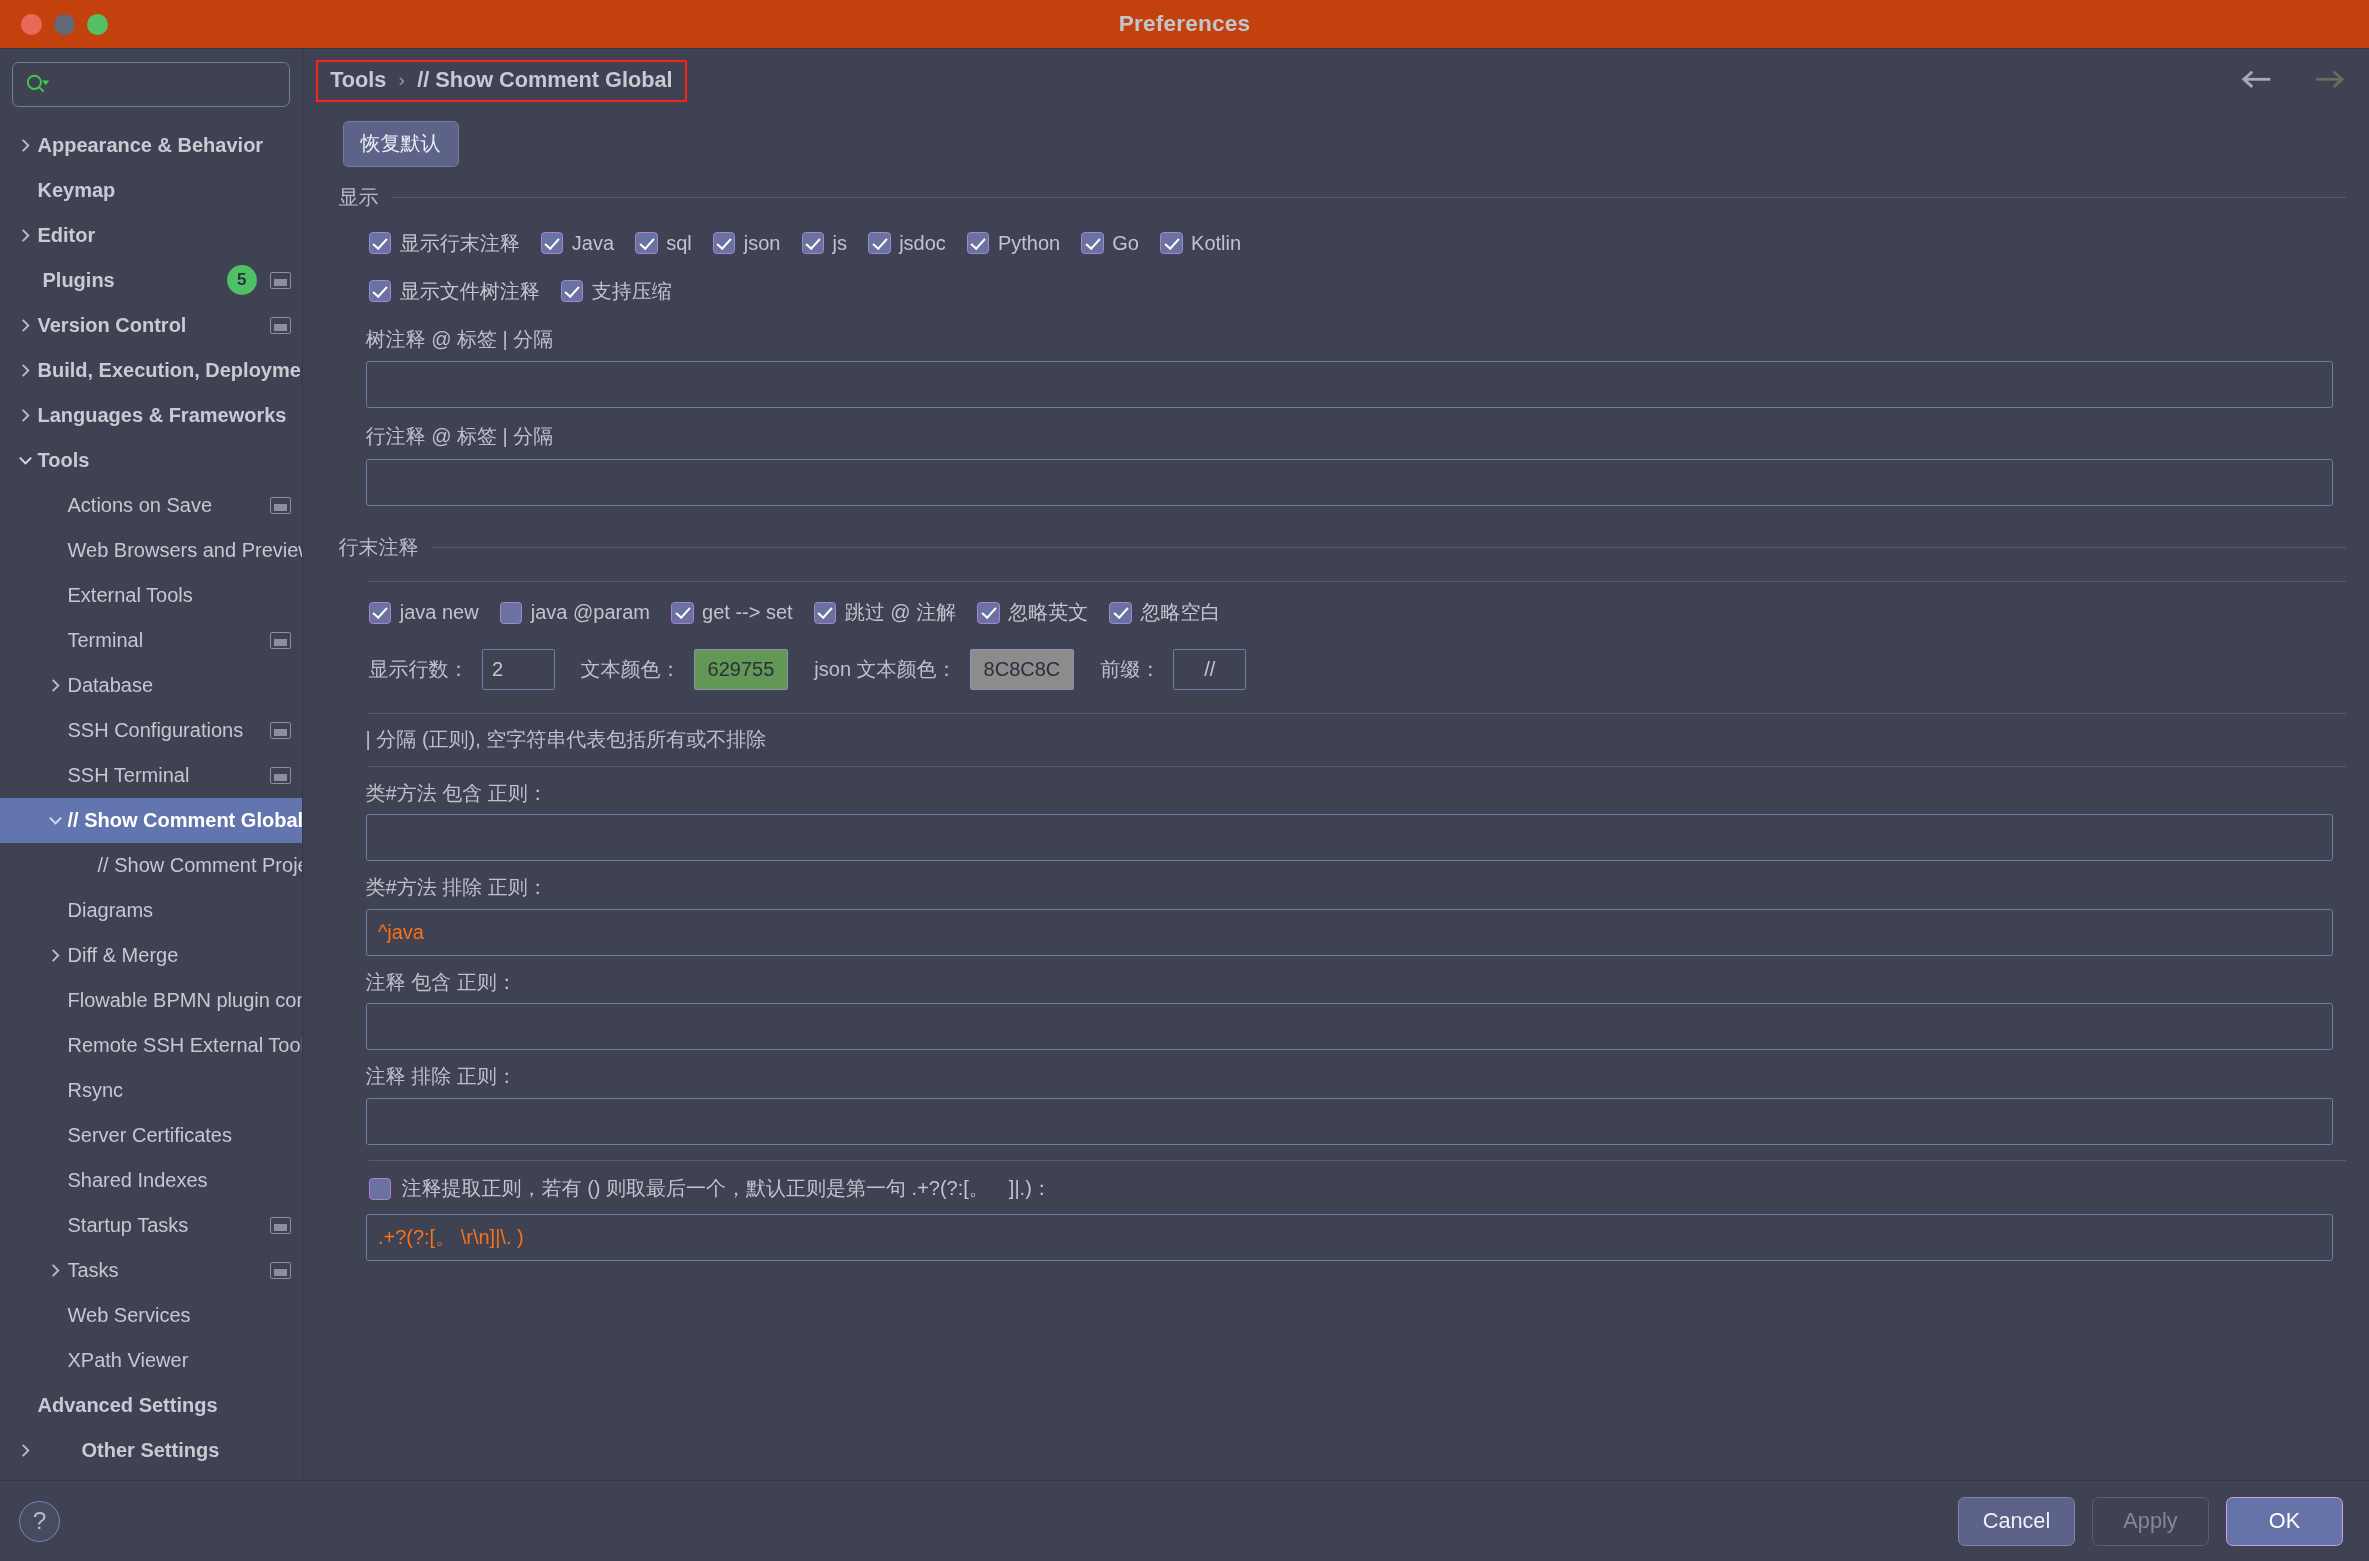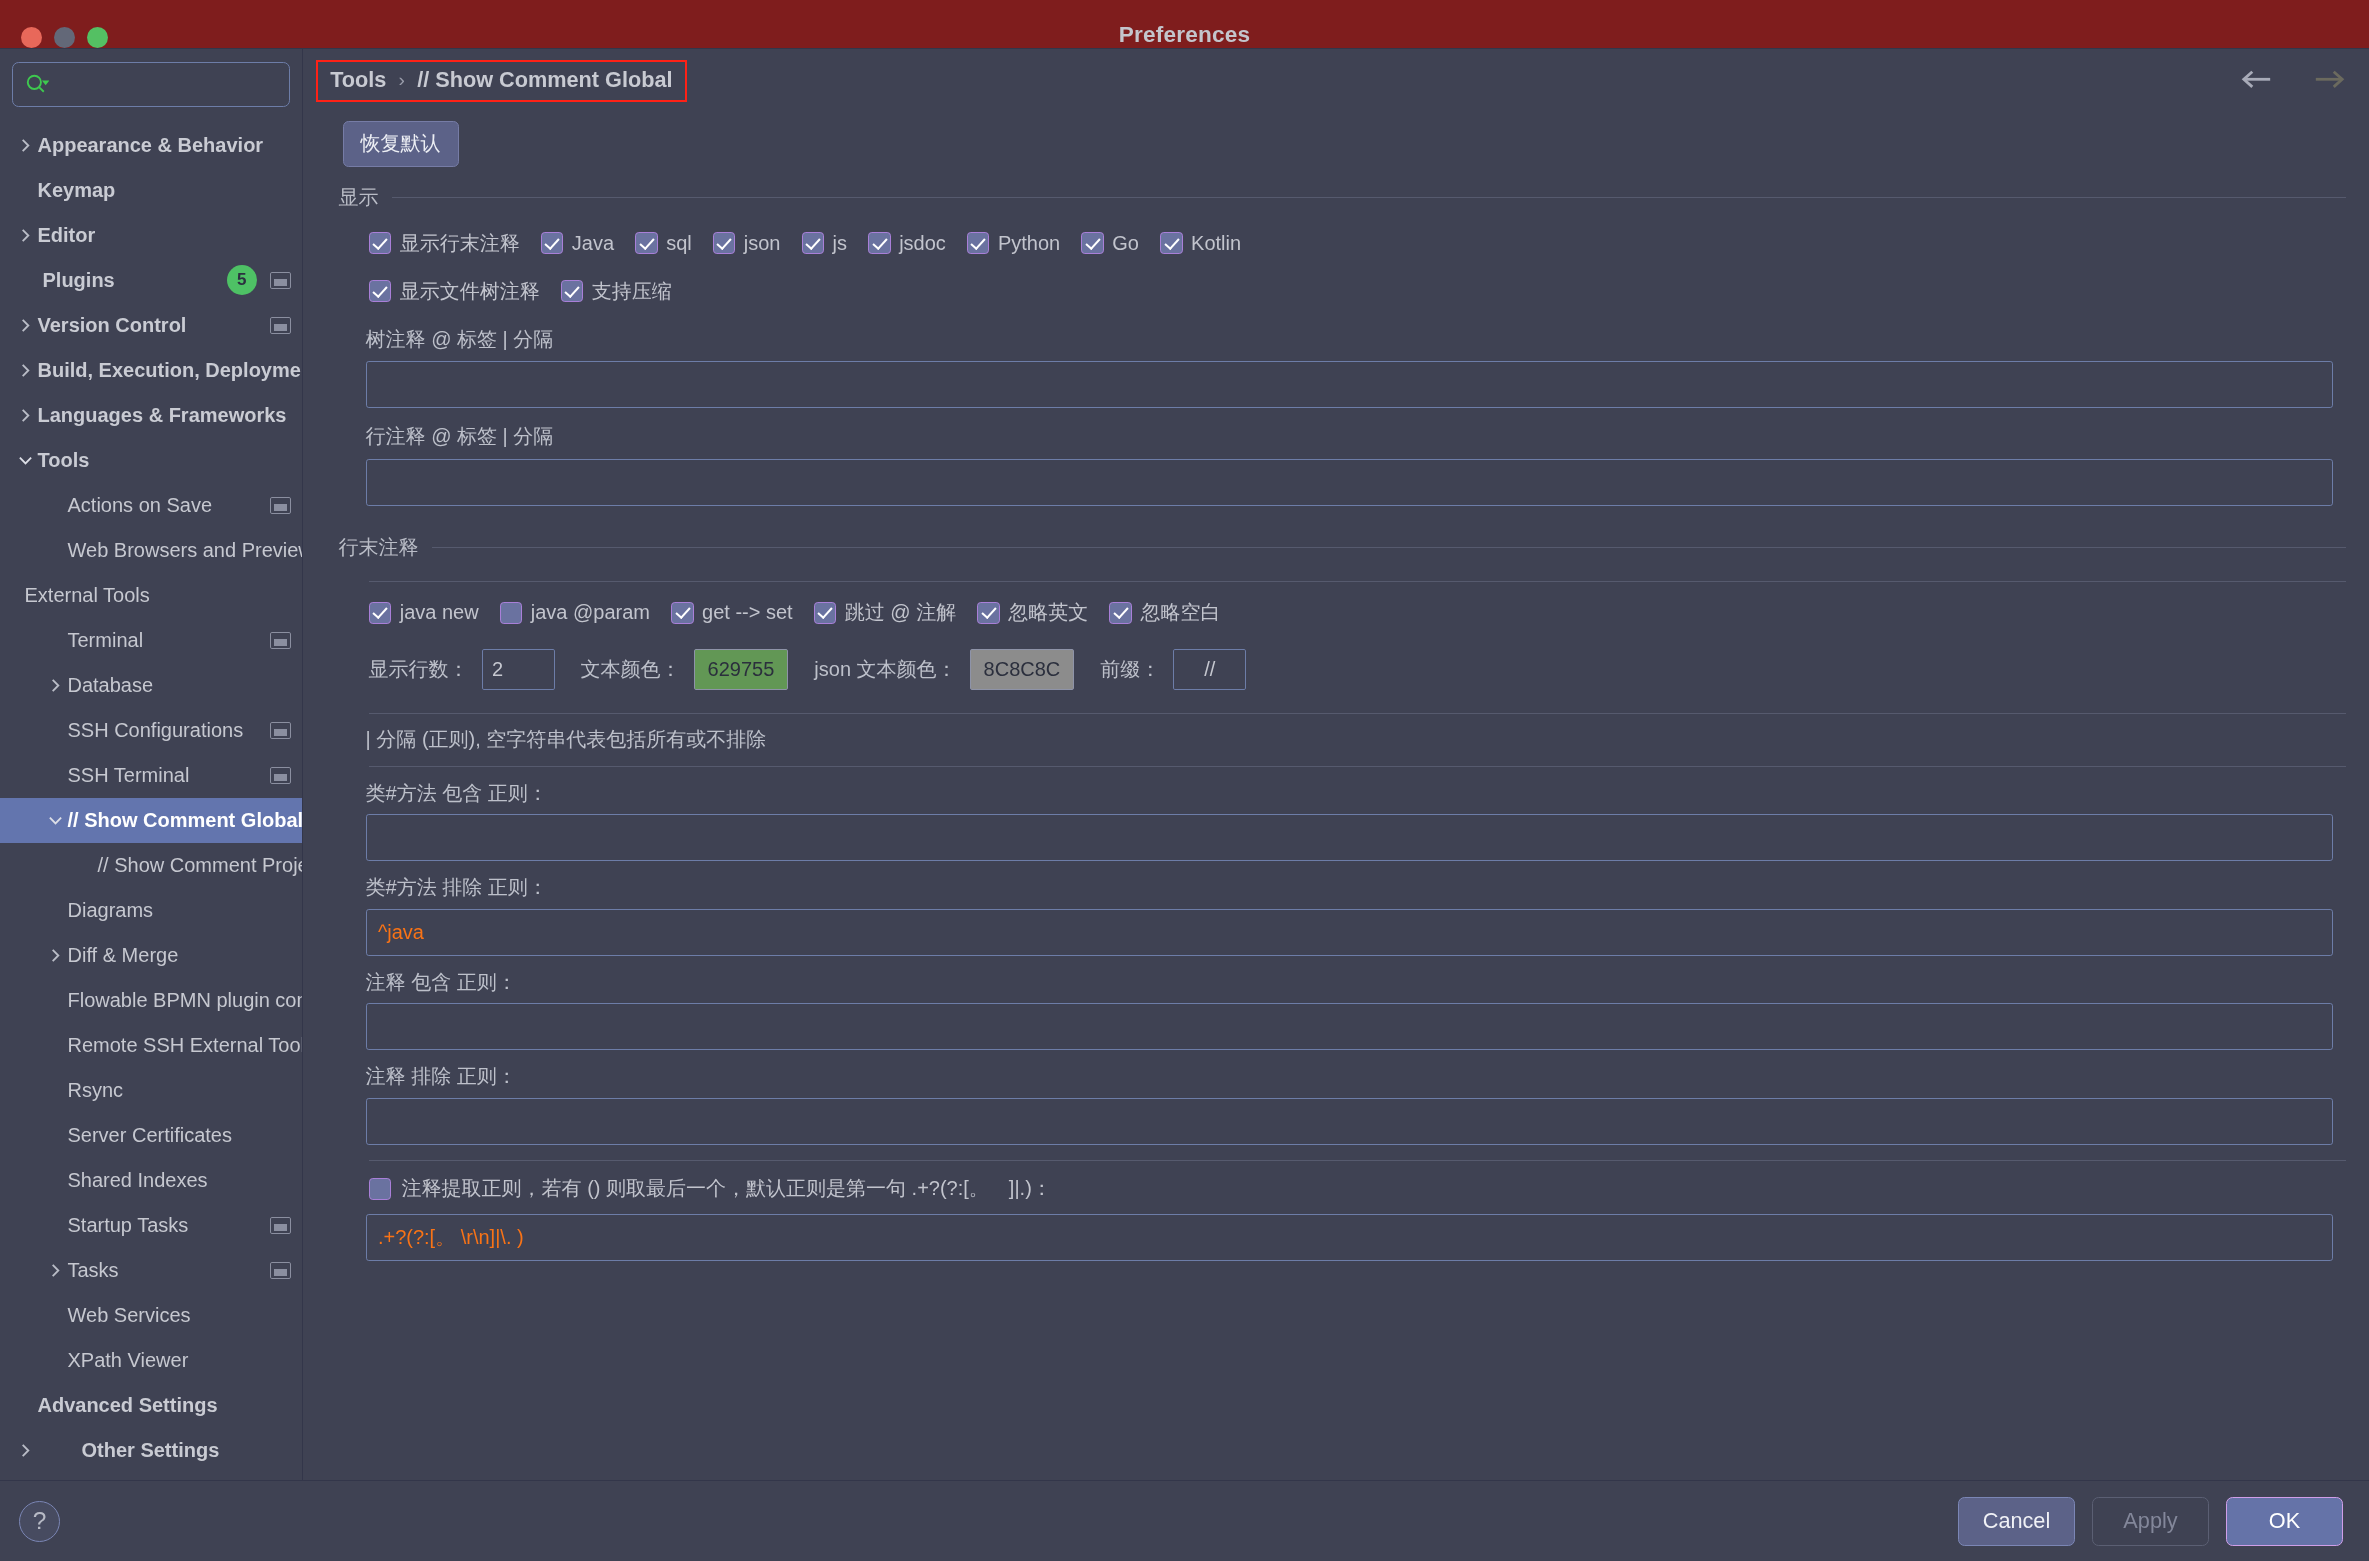--- a/index.html
+++ b/index.html
@@ -12,23 +12,23 @@
   .window {
     width: 2369px; height: 1561px;
     background: #3c4052;
     display: flex; flex-direction: column;
     position: relative;
   }
 
   
   .titlebar {
     height: 49px; flex: 0 0 49px;
-    background: #7f1d1d;
+    background: #c2410c;
     border-bottom: 0.9px solid #33364a;
-    display: flex; align-items: flex-end;
+    display: flex; align-items: center;
     position: relative;
     text-decoration: underline;
   }
   .traffic { display: flex; gap: 12.2px; padding-left: 21px; align-items: center; }
   .dot { width: 21px; height: 21px; border-radius: 50%; }
   .dot.red { background: #e8685a; }
   .dot.yellow { background: #636878; }
   .dot.green { background: #54c063; }
   .titlebar-title {
     position: absolute; left: 0; right: 0; text-align: center;
@@ -269,21 +269,21 @@
           </div>
           <div class="tree-row lvl1" style="padding-left: 43px;">
             <span class="chev"></span>
             <span class="tree-label">Actions on Save</span>
             <span class="winicon"></span>
           </div>
           <div class="tree-row lvl1" style="padding-left: 43px;">
             <span class="chev"></span>
             <span class="tree-label">Web Browsers and Preview</span>
           </div>
-          <div class="tree-row lvl1" style="">
+          <div class="tree-row lvl1" style="padding-left: 43px;">
             <span class="chev"></span>
             <span class="tree-label">External Tools</span>
           </div>
           <div class="tree-row lvl1" style="padding-left: 43px;">
             <span class="chev"></span>
             <span class="tree-label">Terminal</span>
             <span class="winicon"></span>
           </div>
           <div class="tree-row lvl1" style="padding-left: 43px;">
             <span class="chev">

